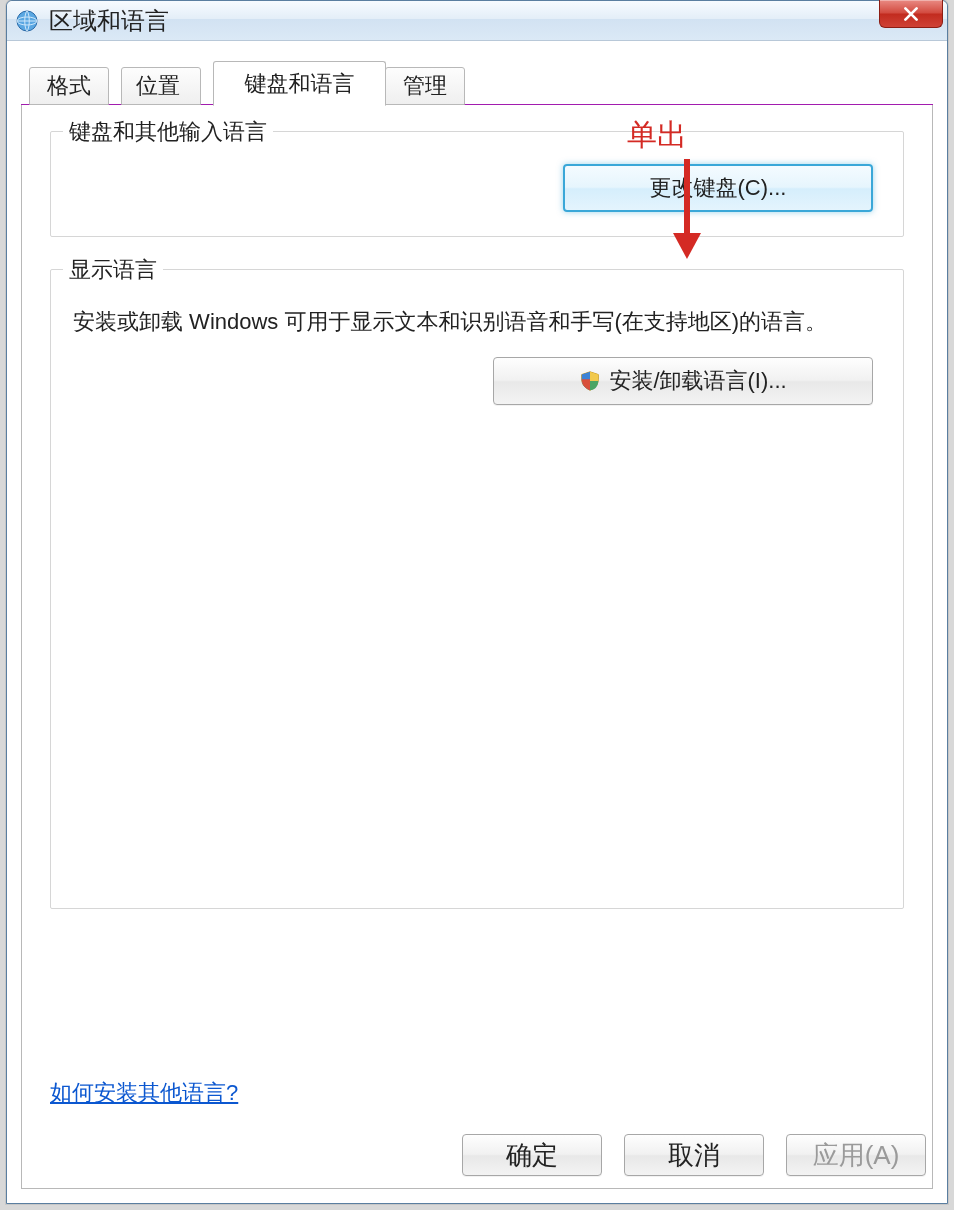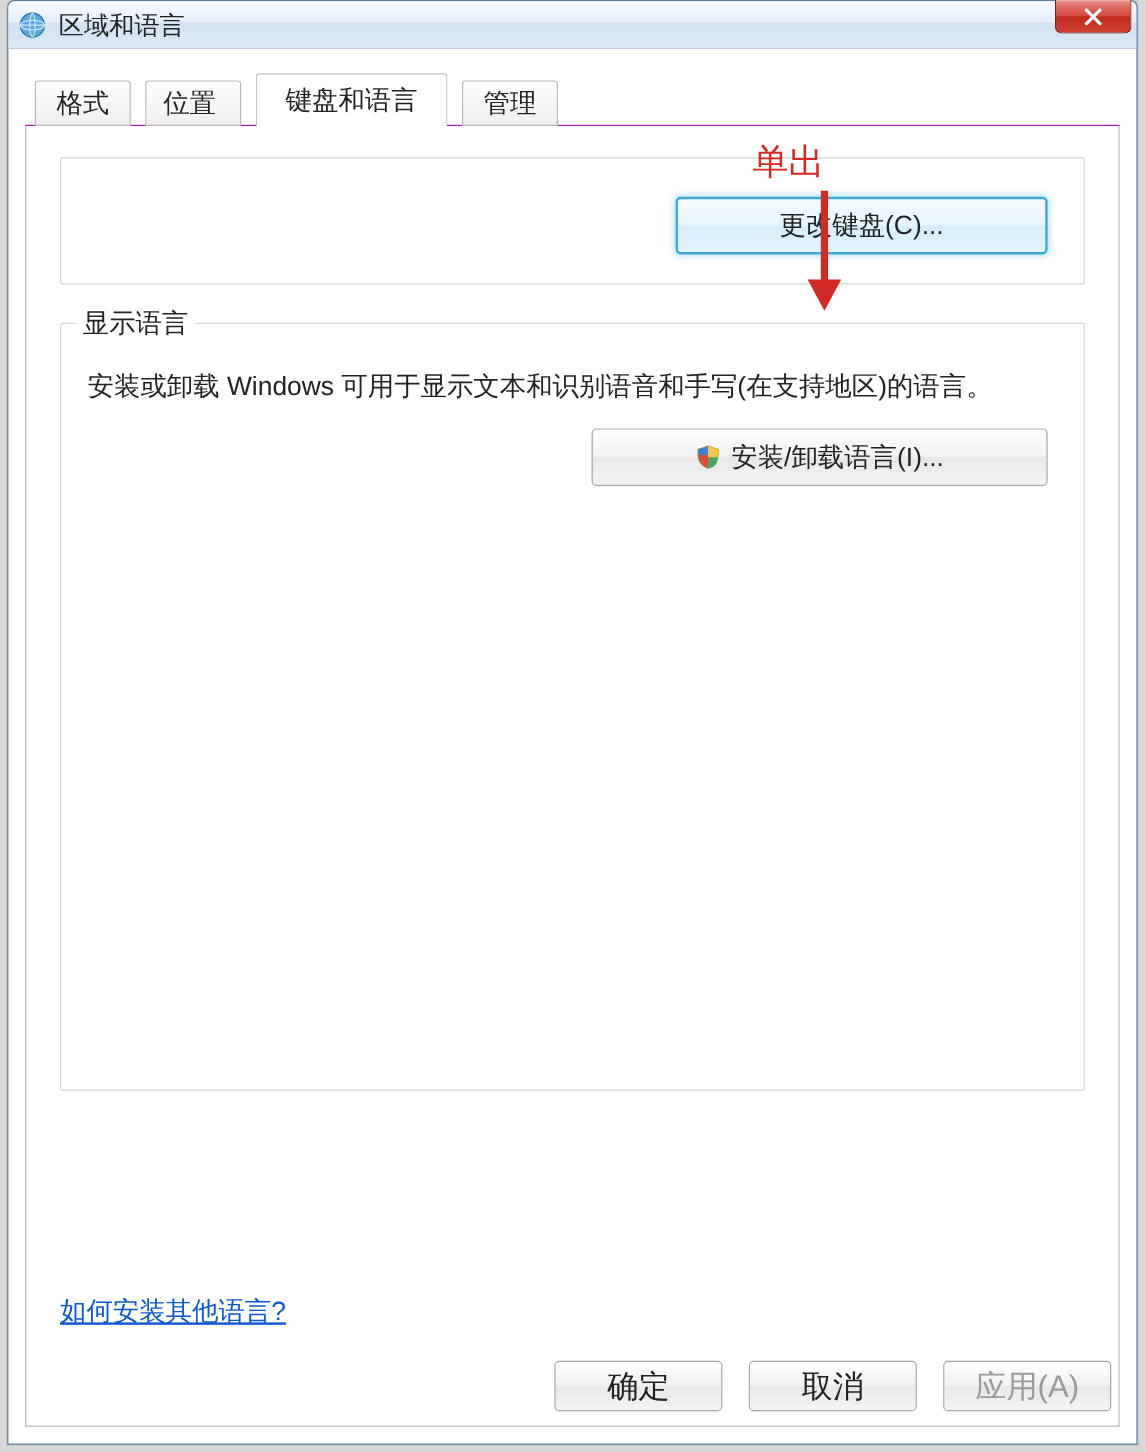--- a/index.html
+++ b/index.html
@@ -30,21 +30,21 @@
     align-items: center;
     padding: 0 6px 0 8px;
     position: relative;
   }
   .titlebar .app-icon {
     width: 24px; height: 24px;
     margin-right: 10px;
     display:inline-flex; align-items:center; justify-content:center;
   }
   .titlebar .title {
-    font-size: 21px;
+    font-size: 24px;
     color: #222;
     text-align: right;
   }
   .close-btn {
     position: absolute;
     right: 4px; top: -1px;
     width: 64px; height: 28px;
     background: linear-gradient(#e98a83, #d24a3f 48%, #c22b1f 52%, #cf4236);
     border: 1px solid #8c1d14;
     border-top: none;
@@ -83,21 +83,21 @@
   .tab.active {
     top: 0;
     height: 45px;
     line-height: 44px;
     background: #fff;
     border-bottom: 1px solid #fff;
     z-index: 2;
   }
   .tab1 { left: 8px; width: 80px; text-align:center; }
   .tab2 { left: 100px; width: 80px; text-align:left; }
-  .tab3 { left: 192px; width: 160px; text-align:center; }
+  .tab3 { left: 192px; width: 173px; text-align:center; }
   .tab4 { left: 364px; width: 80px; text-align:center; }
 
   .panel {
     position:absolute;
     left:0; right:0; top:44px; bottom:0;
     border: 1px solid #b8b8b8;
     border-top:none;
     padding: 26px 28px 18px 28px;
     background:#fff;
   }
@@ -212,20 +212,21 @@
     <div class="tabstrip">
       <div class="tab tab1">格式</div>
       <div class="tab tab2">位置</div>
       <div class="tab tab3 active">键盘和语言</div>
       <div class="tab tab4">管理</div>
     </div>
 
     <div class="panel">
 
       <div class="group">
+        <div class="group-title">键盘和其他输入语言</div>
         <div class="btn-row-right">
           <button class="btn primary wide">更改键盘(C)...</button>
         </div>
       </div>
 
       <div class="group" style="min-height:640px;">
         <div class="group-title">显示语言</div>
         <p>安装或卸载 Windows 可用于显示文本和识别语音和手写(在支持地区)的语言。</p>
         <div class="btn-row-right">
           <button class="btn xwide">

